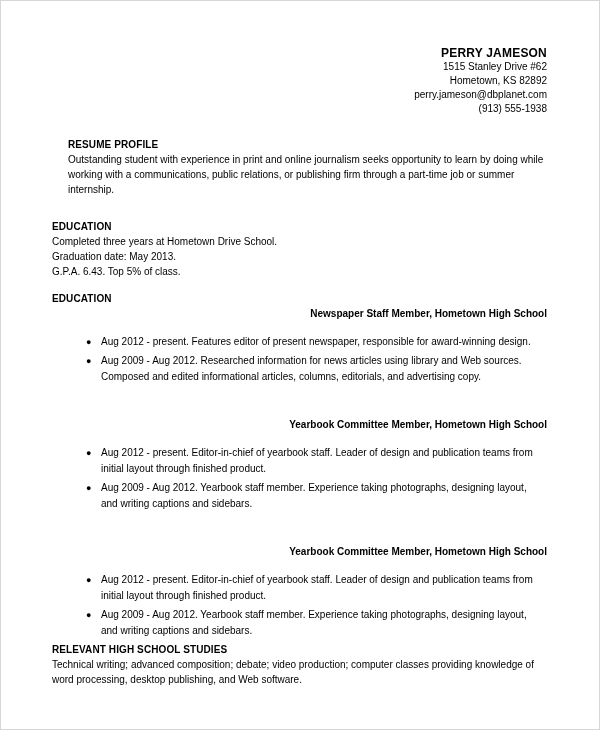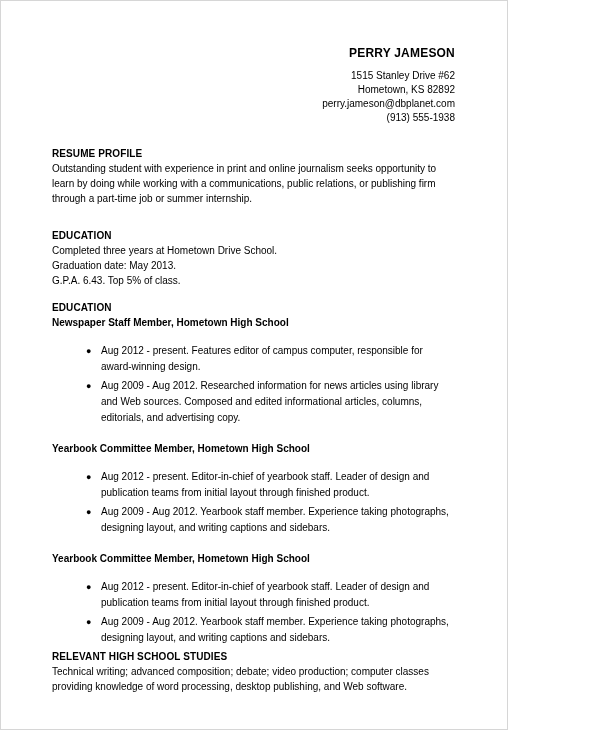--- a/index.html
+++ b/index.html
@@ -1,46 +1,46 @@
 <!DOCTYPE html>
 <html><head>
 <meta charset="utf-8">
 <style>
   * { margin: 0; padding: 0; box-sizing: border-box; }
   html, body { background: #ffffff; }
   body { font-family: "Liberation Sans", "DejaVu Sans", sans-serif; }
   .page {
-    width: 508px;
+    width: 600px;
     height: 730px;
     background: #ffffff;
     border: 1px solid #d6d6d6;
     padding: 45px 52px 0 51px;
     color: #000000;
     font-size: 10px;
     line-height: 15px;
     overflow: hidden;
   }
   .doc-header { text-align: right; }
   .doc-name {
     font-size: 12px;
     font-weight: bold;
     line-height: 14px;
     letter-spacing: 0.2px;
   }
-  .address-block { margin-top: 9px; line-height: 14px; }
+  .address-block { line-height: 14px; }
   .section-heading {
     font-weight: bold;
     letter-spacing: 0.1px;
   }
-  .sec-profile { margin-top: 21px; }
+  .sec-profile { margin-top: 21px; margin-left: 16px; }
   .sec-education { margin-top: 22px; }
   .sec-experience { margin-top: 12px; }
   .sec-studies { }
-  .job-title { font-weight: bold; }
-  .job-block-2, .job-block-3 { margin-top: 15px; }
+  .job-title { font-weight: bold; text-align: right; }
+  .job-block-2, .job-block-3 { margin-top: 32px; }
   .bullets { margin-top: 13px; }
   .bullet-item {
     display: flex;
     line-height: 16px;
     margin-bottom: 3px;
   }
   .bullet-marker {
     width: 15px;
     margin-left: 34px;
     flex: 0 0 15px;
@@ -77,21 +77,21 @@
   </div>
 
   <div class="sec-experience">
     <div class="section-heading">EDUCATION</div>
 
     <div class="job-block-1">
       <div class="job-title">Newspaper Staff Member, Hometown High School</div>
       <div class="bullets">
         <div class="bullet-item">
           <span class="bullet-marker">●</span>
-          <span class="bullet-body"><span class="bold">Aug 2012 - present.</span><span> Features editor of campus computer, responsible for award-winning design.</span></span>
+          <span class="bullet-body"><span class="bold">Aug 2012 - present.</span><span> Features editor of present newspaper, responsible for award-winning design.</span></span>
         </div>
         <div class="bullet-item">
           <span class="bullet-marker">●</span>
           <span class="bullet-body"><span class="bold">Aug 2009 - Aug 2012.</span><span> Researched information for news articles using library and Web sources. Composed and edited informational articles, columns, editorials, and advertising copy.</span></span>
         </div>
       </div>
     </div>
 
     <div class="job-block-2">
       <div class="job-title">Yearbook Committee Member, Hometown High School</div>

